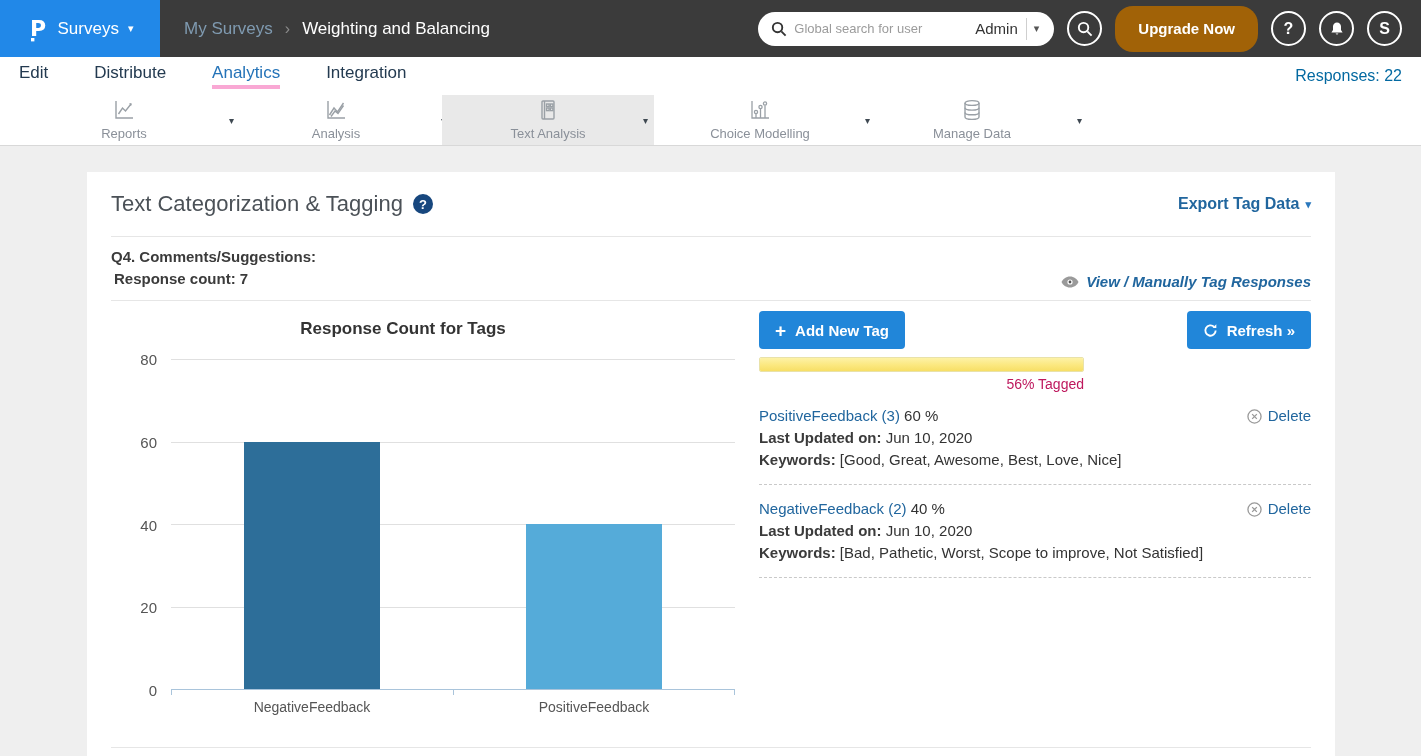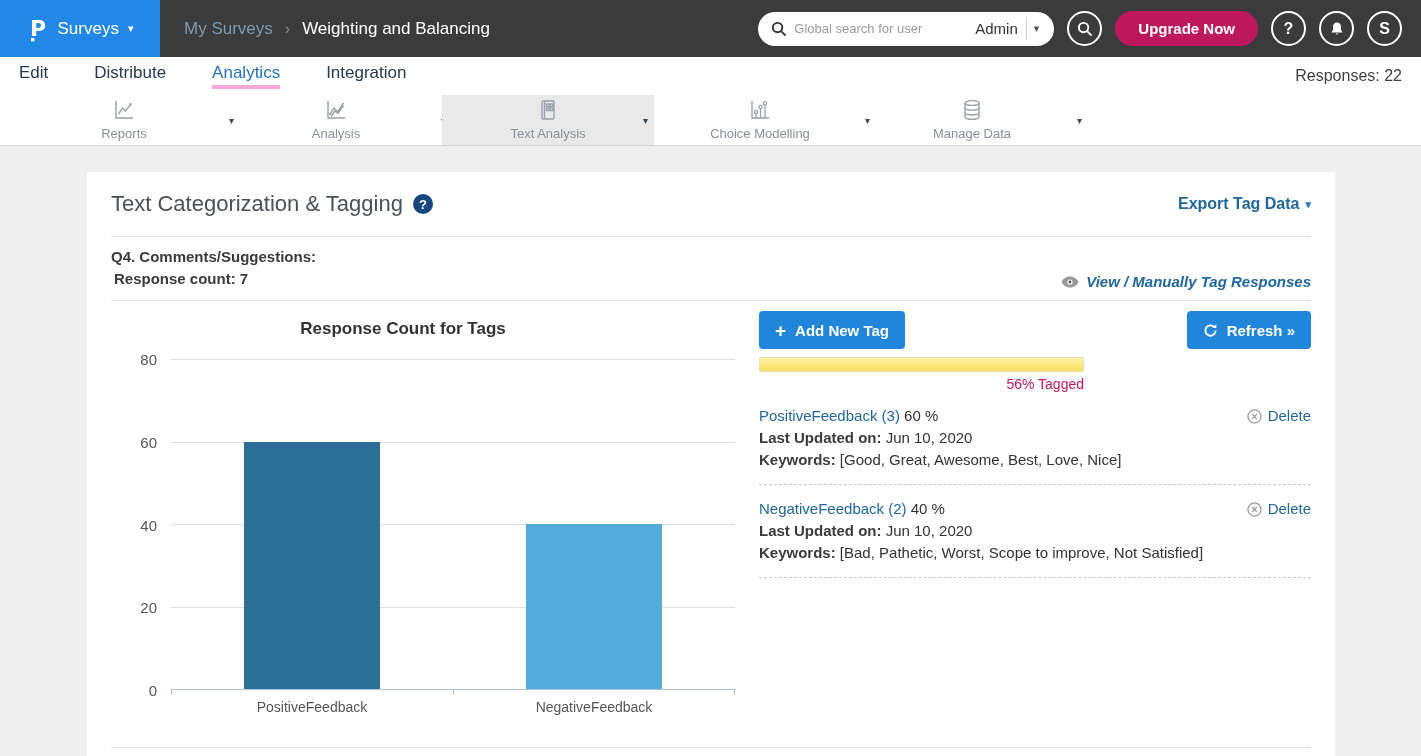--- a/index.html
+++ b/index.html
@@ -38,31 +38,31 @@
   .search-pill input::placeholder { color:#9b9b9b; }
   .search-scope { font-size:15px; color:#333; padding:0 8px 0 4px; cursor:pointer; }
   .pill-vdiv { width:1px; height:22px; background:#cfcfcf; }
   .pill-caret { color:#555; font-size:11px; padding:0 7px; cursor:pointer; }
   .circle-btn {
     width:35px; height:35px; border:2px solid #fff; border-radius:50%; background:transparent;
     color:#fff; display:flex; align-items:center; justify-content:center; cursor:pointer;
     font-size:16px; font-weight:bold; flex:0 0 auto;
   }
   .upgrade-btn {
-    background:#be185d; color:#fff; font-weight:bold; font-size:15px;
-    border:none; border-radius:18px; height:35px; padding:0 23px; cursor:pointer;
+    background:#a16207; color:#fff; font-weight:bold; font-size:15px;
+    border:none; border-radius:18px; height:46px; padding:0 23px; cursor:pointer;
     display:flex; align-items:center; font-family:"Liberation Sans", sans-serif;
   }
 
   
   .nav2 { height:38px; background:#fff; display:flex; align-items:center; padding:0 19px; }
   .nav2-tabs { display:flex; gap:46px; }
   .nav2-tab { font-size:17px; color:#233a50; cursor:pointer; padding-bottom:2px; }
   .nav2-tab.active { color:#2473b8; border-bottom:4px solid #f9a8d4; }
-  .nav2-right { margin-left:auto; color:#404040; font-size:16px; }
+  .nav2-right { margin-left:auto; color:#0369a1; font-size:16px; }
 
   
   .nav3 { height:51px; background:#fff; border-bottom:1px solid #d8d8d8; display:flex; padding-left:18px; }
   .nav3-item {
     width:212px; height:100%; position:relative; cursor:pointer;
     display:flex; align-items:center; justify-content:center;
   }
   .nav3-item.selected { background:#e9e9e9; }
   .nav3-center { display:flex; flex-direction:column; align-items:center; gap:1px; }
   .nav3-label { font-size:13px; color:#8a9099; }
@@ -351,22 +351,22 @@
             <div class="bar-col">
                 <div class="bar" style="height: 50%; background: rgb(85, 171, 217);"></div>
               </div>
           </div>
           <span class="tick tk0"></span>
           <span class="tick tk1"></span>
           <span class="tick tk2"></span>
         </div>
       </div>
       <div class="x-labels">
+        <span class="x-label">NegativeFeedback</span>
         <span class="x-label">PositiveFeedback</span>
-        <span class="x-label">NegativeFeedback</span>
       </div>
     </div>
 
     <div class="tag-panel">
       <div class="panel-top">
         <button class="btn-blue">
           <span class="plus-glyph">+</span>
           <span>Add New Tag</span>
         </button>
         <button class="btn-blue btn-refresh">

